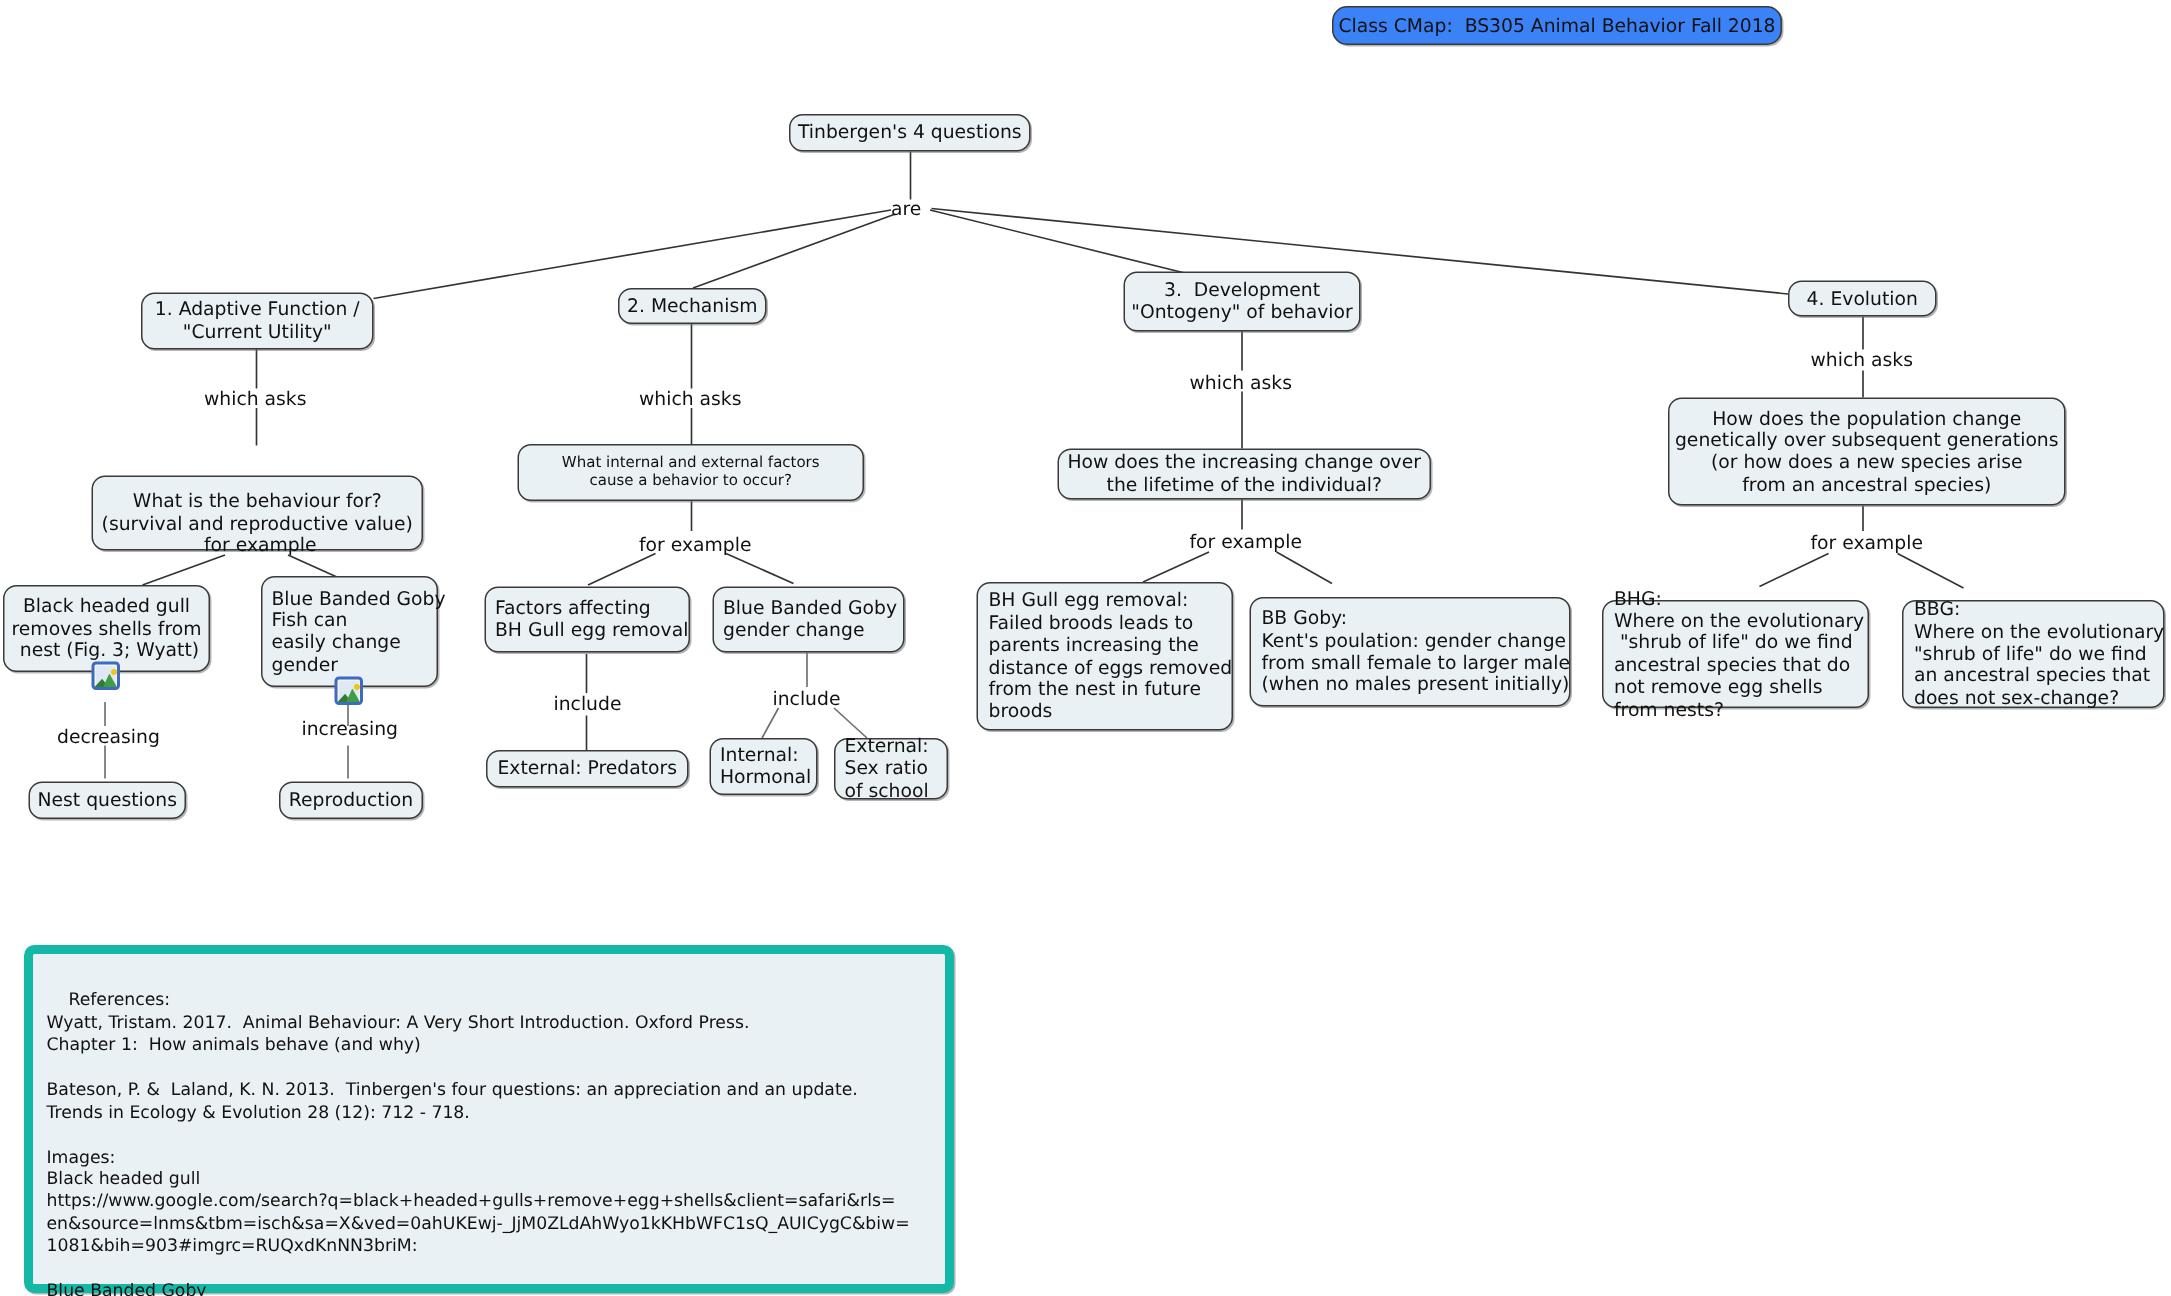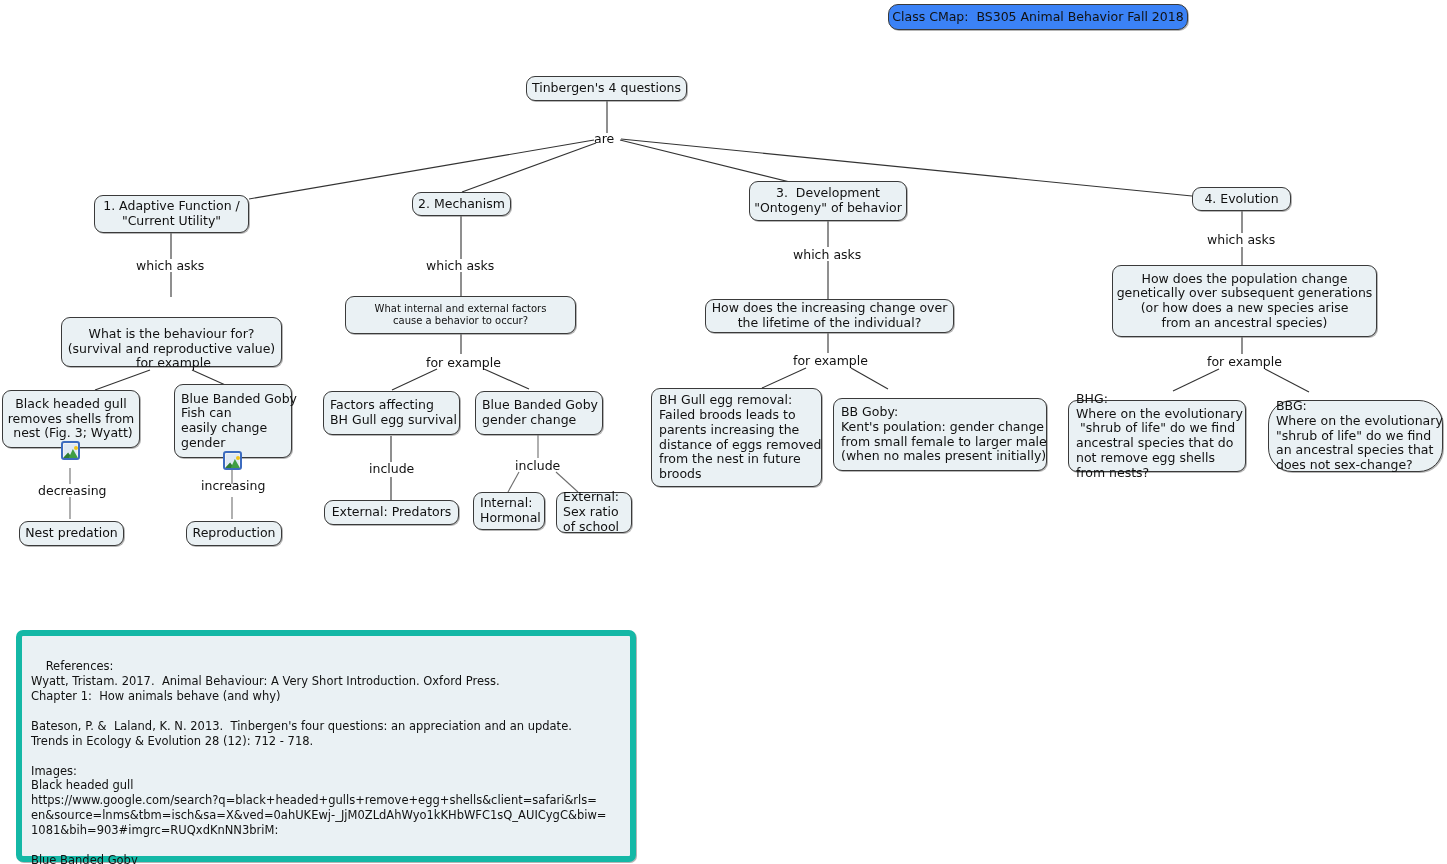--- a/index.html
+++ b/index.html
@@ -147,29 +147,29 @@
 gender</span>
   </div>
   <div class="imgbadge" style="left:223px;top:451px;">
     <i class="sky"></i>
       <i class="sun"></i>
       <i class="hill"></i>
       <i class="hill2"></i>
   </div>
 
   <div class="node" style="left:19px;top:521px;width:105px;height:25px;font-size:12.5px;">
-    <span class="txt c">Nest predation</span>
+    <span class="txt c">Nest questions</span>
   </div>
   <div class="node" style="left:186px;top:521px;width:96px;height:25px;font-size:12.5px;">
     <span class="txt c">Reproduction</span>
   </div>
 
   <div class="node" style="left:323px;top:391px;width:137px;height:44px;font-size:12.5px;padding:2px 6px;">
     <span class="txt l">Factors affecting
-BH Gull egg survival</span>
+BH Gull egg removal</span>
   </div>
   <div class="node" style="left:475px;top:391px;width:128px;height:44px;font-size:12.5px;padding:2px 6px;">
     <span class="txt l">Blue Banded Goby
 gender change</span>
   </div>
   <div class="node" style="left:324px;top:500px;width:135px;height:25px;font-size:12.5px;">
     <span class="txt c">External: Predators</span>
   </div>
   <div class="node" style="left:473px;top:492px;width:72px;height:38px;font-size:12.5px;padding:2px 6px;justify-content:flex-end;">
     <span class="txt l">Internal:
@@ -197,21 +197,21 @@
   </div>
 
   <div class="node" style="left:1068px;top:400px;width:178px;height:72px;font-size:12.5px;padding:3px 7px;">
     <span class="txt l">BHG:
 Where on the evolutionary
  "shrub of life" do we find
 ancestral species that do
 not remove egg shells
 from nests?</span>
   </div>
-  <div class="node" style="left:1268px;top:400px;width:175px;height:72px;font-size:12.5px;padding:3px 7px;border-radius:24px;">
+  <div class="node" style="left:1268px;top:400px;width:175px;height:72px;font-size:12.5px;padding:3px 7px;">
     <span class="txt l">BBG:
 Where on the evolutionary
 "shrub of life" do we find
 an ancestral species that
 does not sex-change?</span>
   </div>
 
   <div class="linklabel" style="left:594px;top:131px;font-size:12.5px;">are</div>
 
   <div class="linklabel" style="left:136px;top:258px;font-size:12.5px;">which asks</div>

